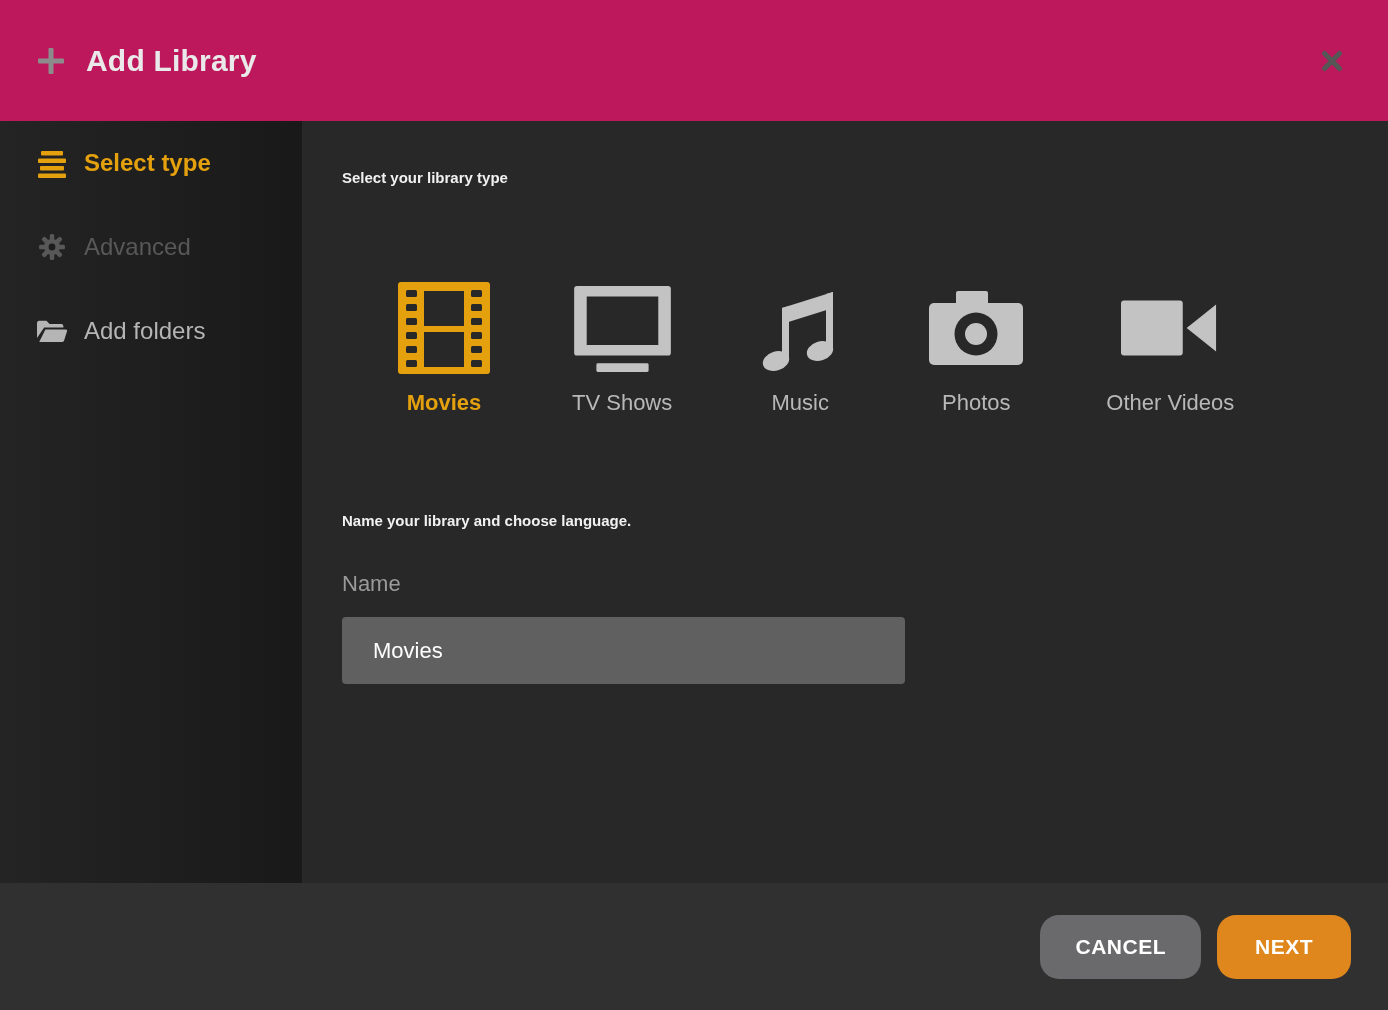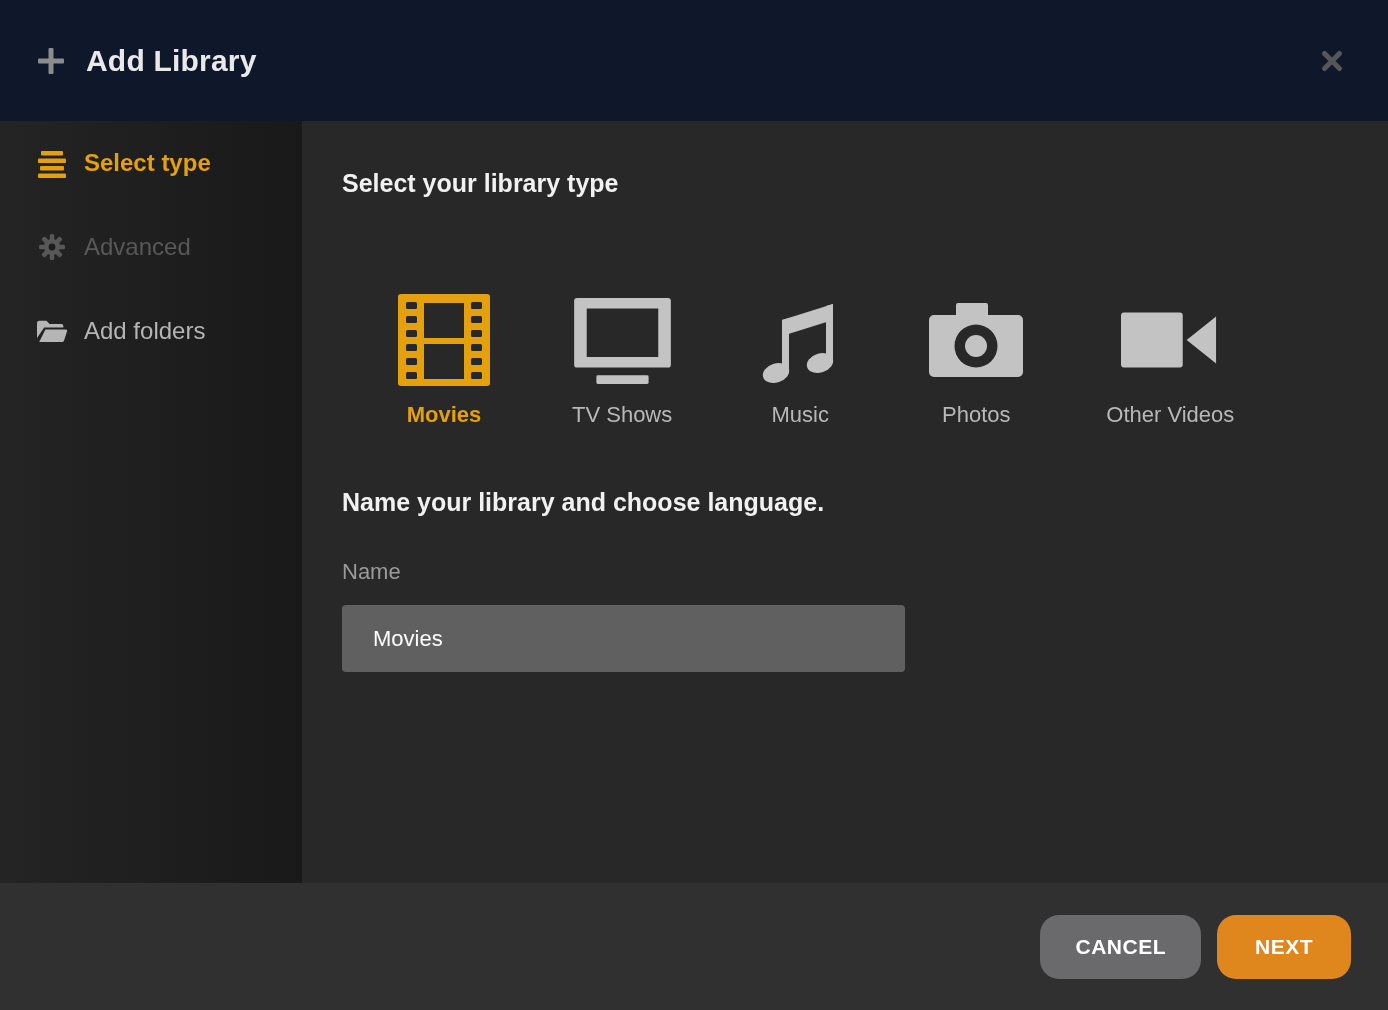--- a/index.html
+++ b/index.html
@@ -7,21 +7,21 @@
   body {
     font-family:"Liberation Sans", sans-serif;
     background:#282828;
     color:#eee;
     overflow:hidden;
   }
   .modal { width:1388px; height:1010px; display:flex; flex-direction:column; }
 
   
   .header {
-    height:121px; background:#0f172a; flex:0 0 auto;
+    height:121px; background:#be185d; flex:0 0 auto;
     display:flex; align-items:center; padding:0 38px 0 36px;
   }
   .plus-icon { width:30px; height:30px; margin-right:20px; flex:0 0 auto; }
   .title { font-size:30px; font-weight:700; color:#e9e9e9; letter-spacing:0.2px; }
   .close-btn {
     margin-left:auto; width:36px; height:36px; background:none; border:none;
     cursor:pointer; display:flex; align-items:center; justify-content:center;
   }
 
   
@@ -34,31 +34,31 @@
   .side-item {
     display:flex; align-items:center; height:52px; margin-bottom:32px;
     padding-left:36px; font-size:24px; cursor:pointer;
   }
   .side-item .side-icon { width:32px; height:32px; margin-right:16px; flex:0 0 auto; }
   .side-item.active { color:#e5a00d; font-weight:700; }
   .side-item.normal { color:#b5b5b5; }
   .side-item.disabled { color:#585858; cursor:default; }
 
   .main { flex:1 1 auto; padding:48px 0 0 40px; }
-  .section-heading { font-size:25px; font-weight:700; color:#f1f1f1; }
+  .section-heading { font-size:15px; font-weight:700; color:#f1f1f1; }
 
   
   .type-row { display:flex; align-items:flex-start; gap:82px; margin:92px 0 0 56px; }
   .type-item { display:flex; flex-direction:column; align-items:center; cursor:pointer; }
   .type-icon { height:100px; display:flex; align-items:center; justify-content:center; }
   .type-label { margin-top:12px; font-size:22px; color:#b8b8b8; white-space:nowrap; }
   .type-item.selected .type-label { color:#e5a00d; font-weight:700; }
 
   
-  .name-heading { margin-top:60px; }
+  .name-heading { margin-top:96px; }
   .form-row { display:flex; margin-top:42px;flex-direction:column; }
   .field-label { font-size:22px; color:#9a9a9a; margin-bottom:20px; }
   .field-name { width:563px; }
   .name-input {
     width:563px; height:67px; background:#606060; border:none; border-radius:4px;
     color:#fff; font-size:22px; padding:0 31px; outline:none;
     font-family:"Liberation Sans", sans-serif;
   }
   .field-language { margin-left:58px; width:268px; }
   .select-box {

